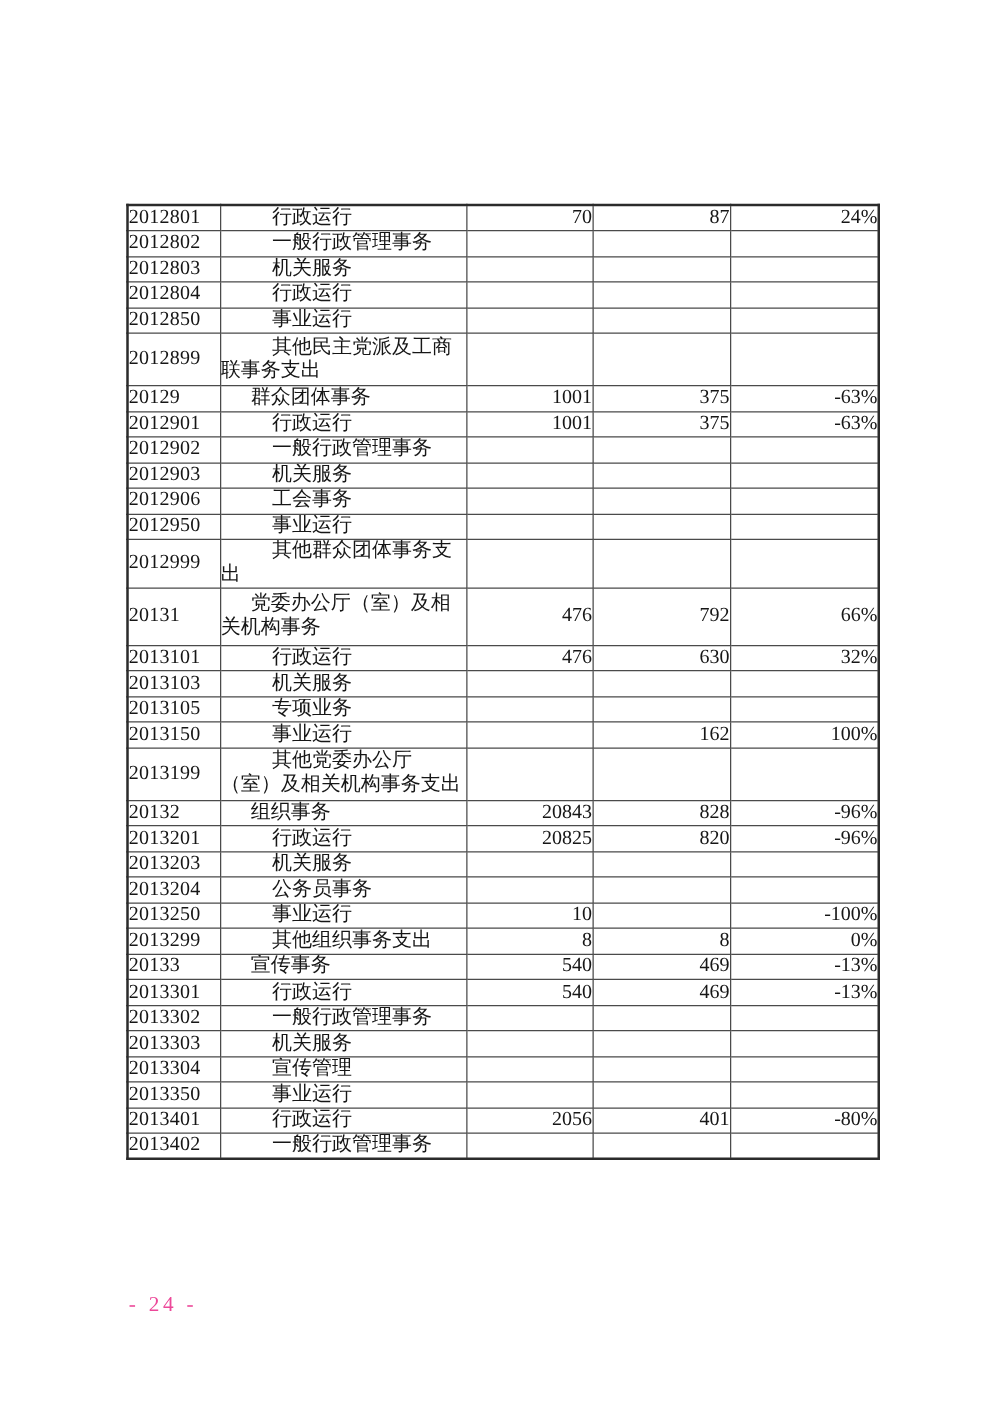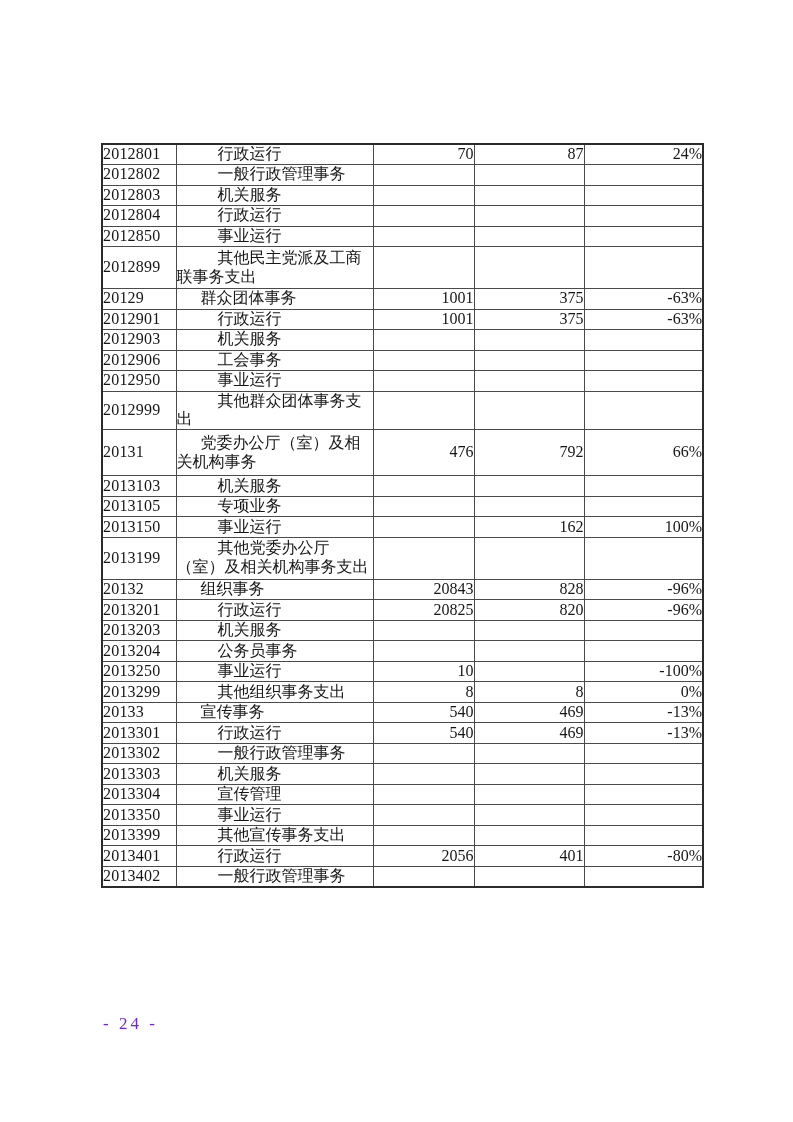--- a/index.html
+++ b/index.html
@@ -12,20 +12,21 @@
     height: 1122px;
     position: relative;
     font-family: "Liberation Serif", "DejaVu Serif", serif;
     color: #161616;
   }
   .doc-page {
     position: absolute;
     inset: 0;
     background: #ffffff;
     overflow: hidden;
+    margin-top: 20px;
   }
   table.budget-table {
     position: absolute;
     left: 101px;
     top: 143px;
     width: 601px;
     border-collapse: collapse;
     table-layout: fixed;
     border: 2px solid #2b2b2b;
   }
@@ -57,21 +58,21 @@
   tr.row-s  { height: 20.5px; }
   tr.row-m  { height: 31px; padding-left: 12px; }
   tr.row-xl { height: 42px; padding-left: 16px; }
   tr.row-xl2{ height: 46px; }
   .page-number {
     position: absolute;
     left: 103px;
     top: 1014px;
     font-size: 17px;
     letter-spacing: 3px;
-    color: #6d28d9;
+    color: #ec4899;
     white-space: pre;
   }
 </style>
 </head>
 <body>
 
 <div class="doc-page">
 
   <table class="budget-table">
     <colgroup>
@@ -132,20 +133,27 @@
           <td class="num">-63%</td>
         </tr>
         <tr class="row-s">
           <td class="code">2012901</td>
           <td class="name detail">行政运行</td>
           <td class="num">1001</td>
           <td class="num">375</td>
           <td class="num">-63%</td>
         </tr>
         <tr class="row-s">
+          <td class="code">2012902</td>
+          <td class="name detail">一般行政管理事务</td>
+          <td class="num"></td>
+          <td class="num"></td>
+          <td class="num"></td>
+        </tr>
+        <tr class="row-s">
           <td class="code">2012903</td>
           <td class="name detail">机关服务</td>
           <td class="num"></td>
           <td class="num"></td>
           <td class="num"></td>
         </tr>
         <tr class="row-s">
           <td class="code">2012906</td>
           <td class="name detail">工会事务</td>
           <td class="num"></td>
@@ -167,20 +175,27 @@
           <td class="num"></td>
         </tr>
         <tr class="row-xl2">
           <td class="code">20131</td>
           <td class="name group">党委办公厅（室）及相关机构事务</td>
           <td class="num">476</td>
           <td class="num">792</td>
           <td class="num">66%</td>
         </tr>
         <tr class="row-s">
+          <td class="code">2013101</td>
+          <td class="name detail">行政运行</td>
+          <td class="num">476</td>
+          <td class="num">630</td>
+          <td class="num">32%</td>
+        </tr>
+        <tr class="row-s">
           <td class="code">2013103</td>
           <td class="name detail">机关服务</td>
           <td class="num"></td>
           <td class="num"></td>
           <td class="num"></td>
         </tr>
         <tr class="row-s">
           <td class="code">2013105</td>
           <td class="name detail">专项业务</td>
           <td class="num"></td>
@@ -279,27 +294,20 @@
           <td class="num"></td>
         </tr>
         <tr class="row-s">
           <td class="code">2013350</td>
           <td class="name detail">事业运行</td>
           <td class="num"></td>
           <td class="num"></td>
           <td class="num"></td>
         </tr>
         <tr class="row-s">
-          <td class="code">2013399</td>
-          <td class="name detail">其他宣传事务支出</td>
-          <td class="num"></td>
-          <td class="num"></td>
-          <td class="num"></td>
-        </tr>
-        <tr class="row-s">
           <td class="code">2013401</td>
           <td class="name detail">行政运行</td>
           <td class="num">2056</td>
           <td class="num">401</td>
           <td class="num">-80%</td>
         </tr>
         <tr class="row-s">
           <td class="code">2013402</td>
           <td class="name detail">一般行政管理事务</td>
           <td class="num"></td>

